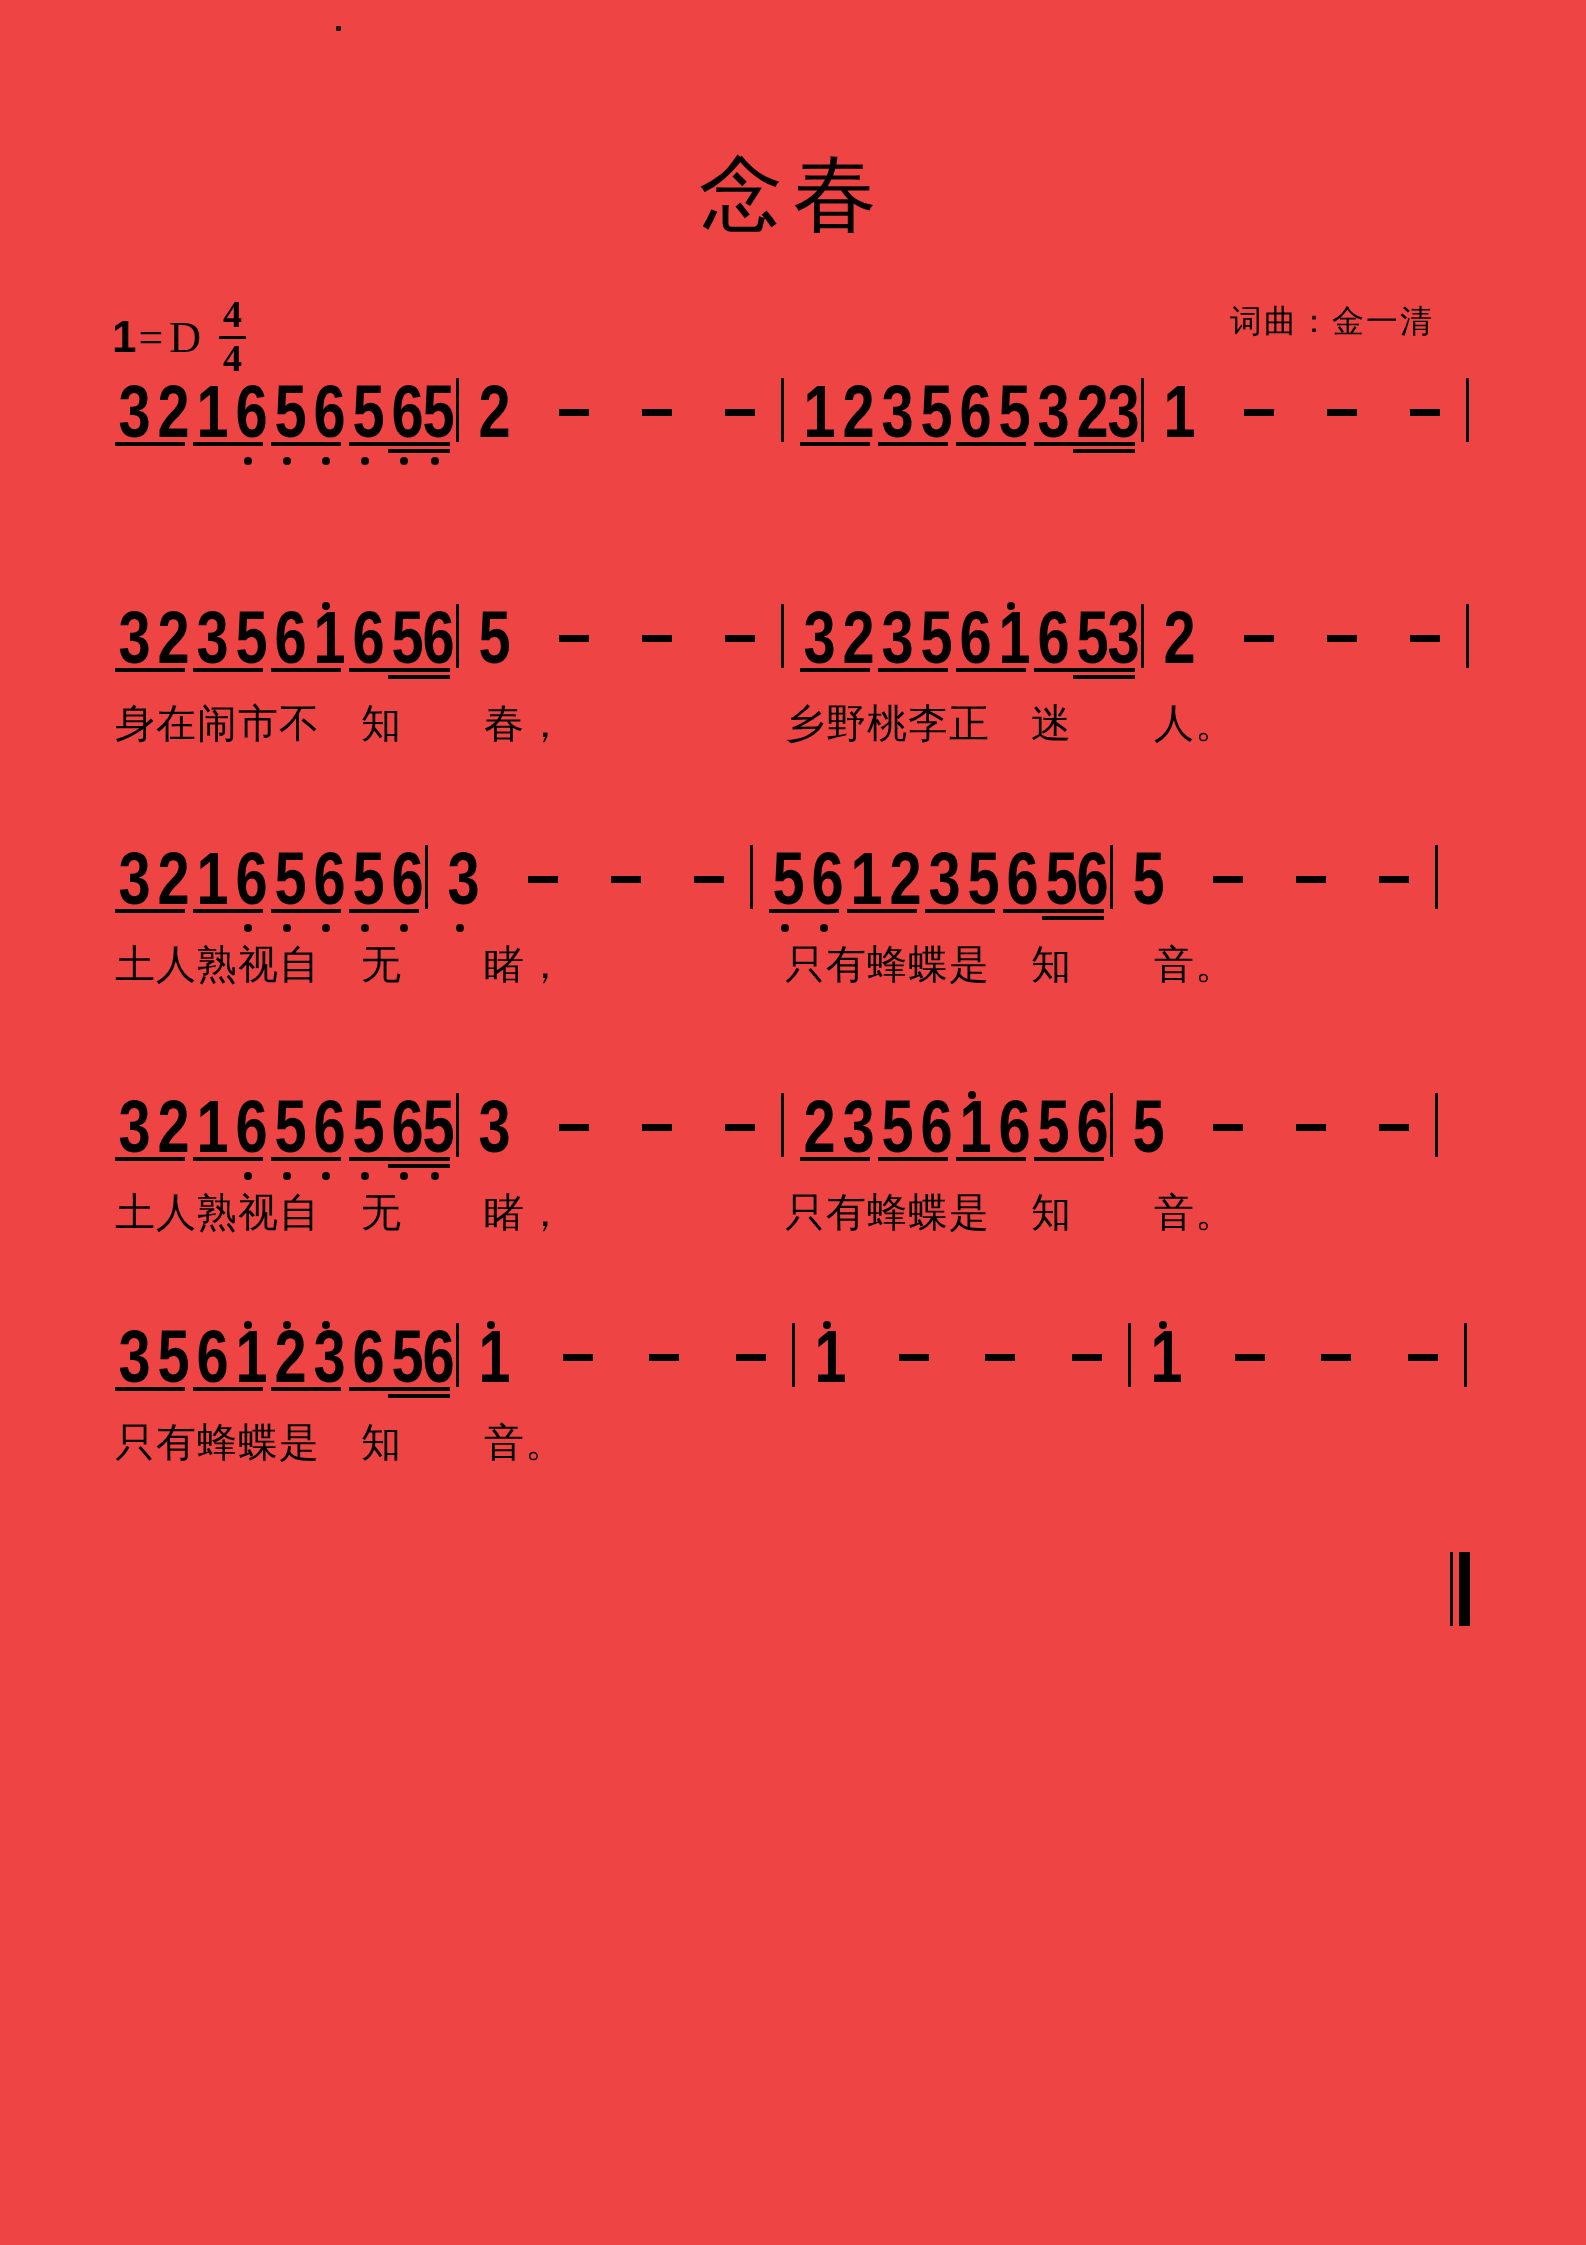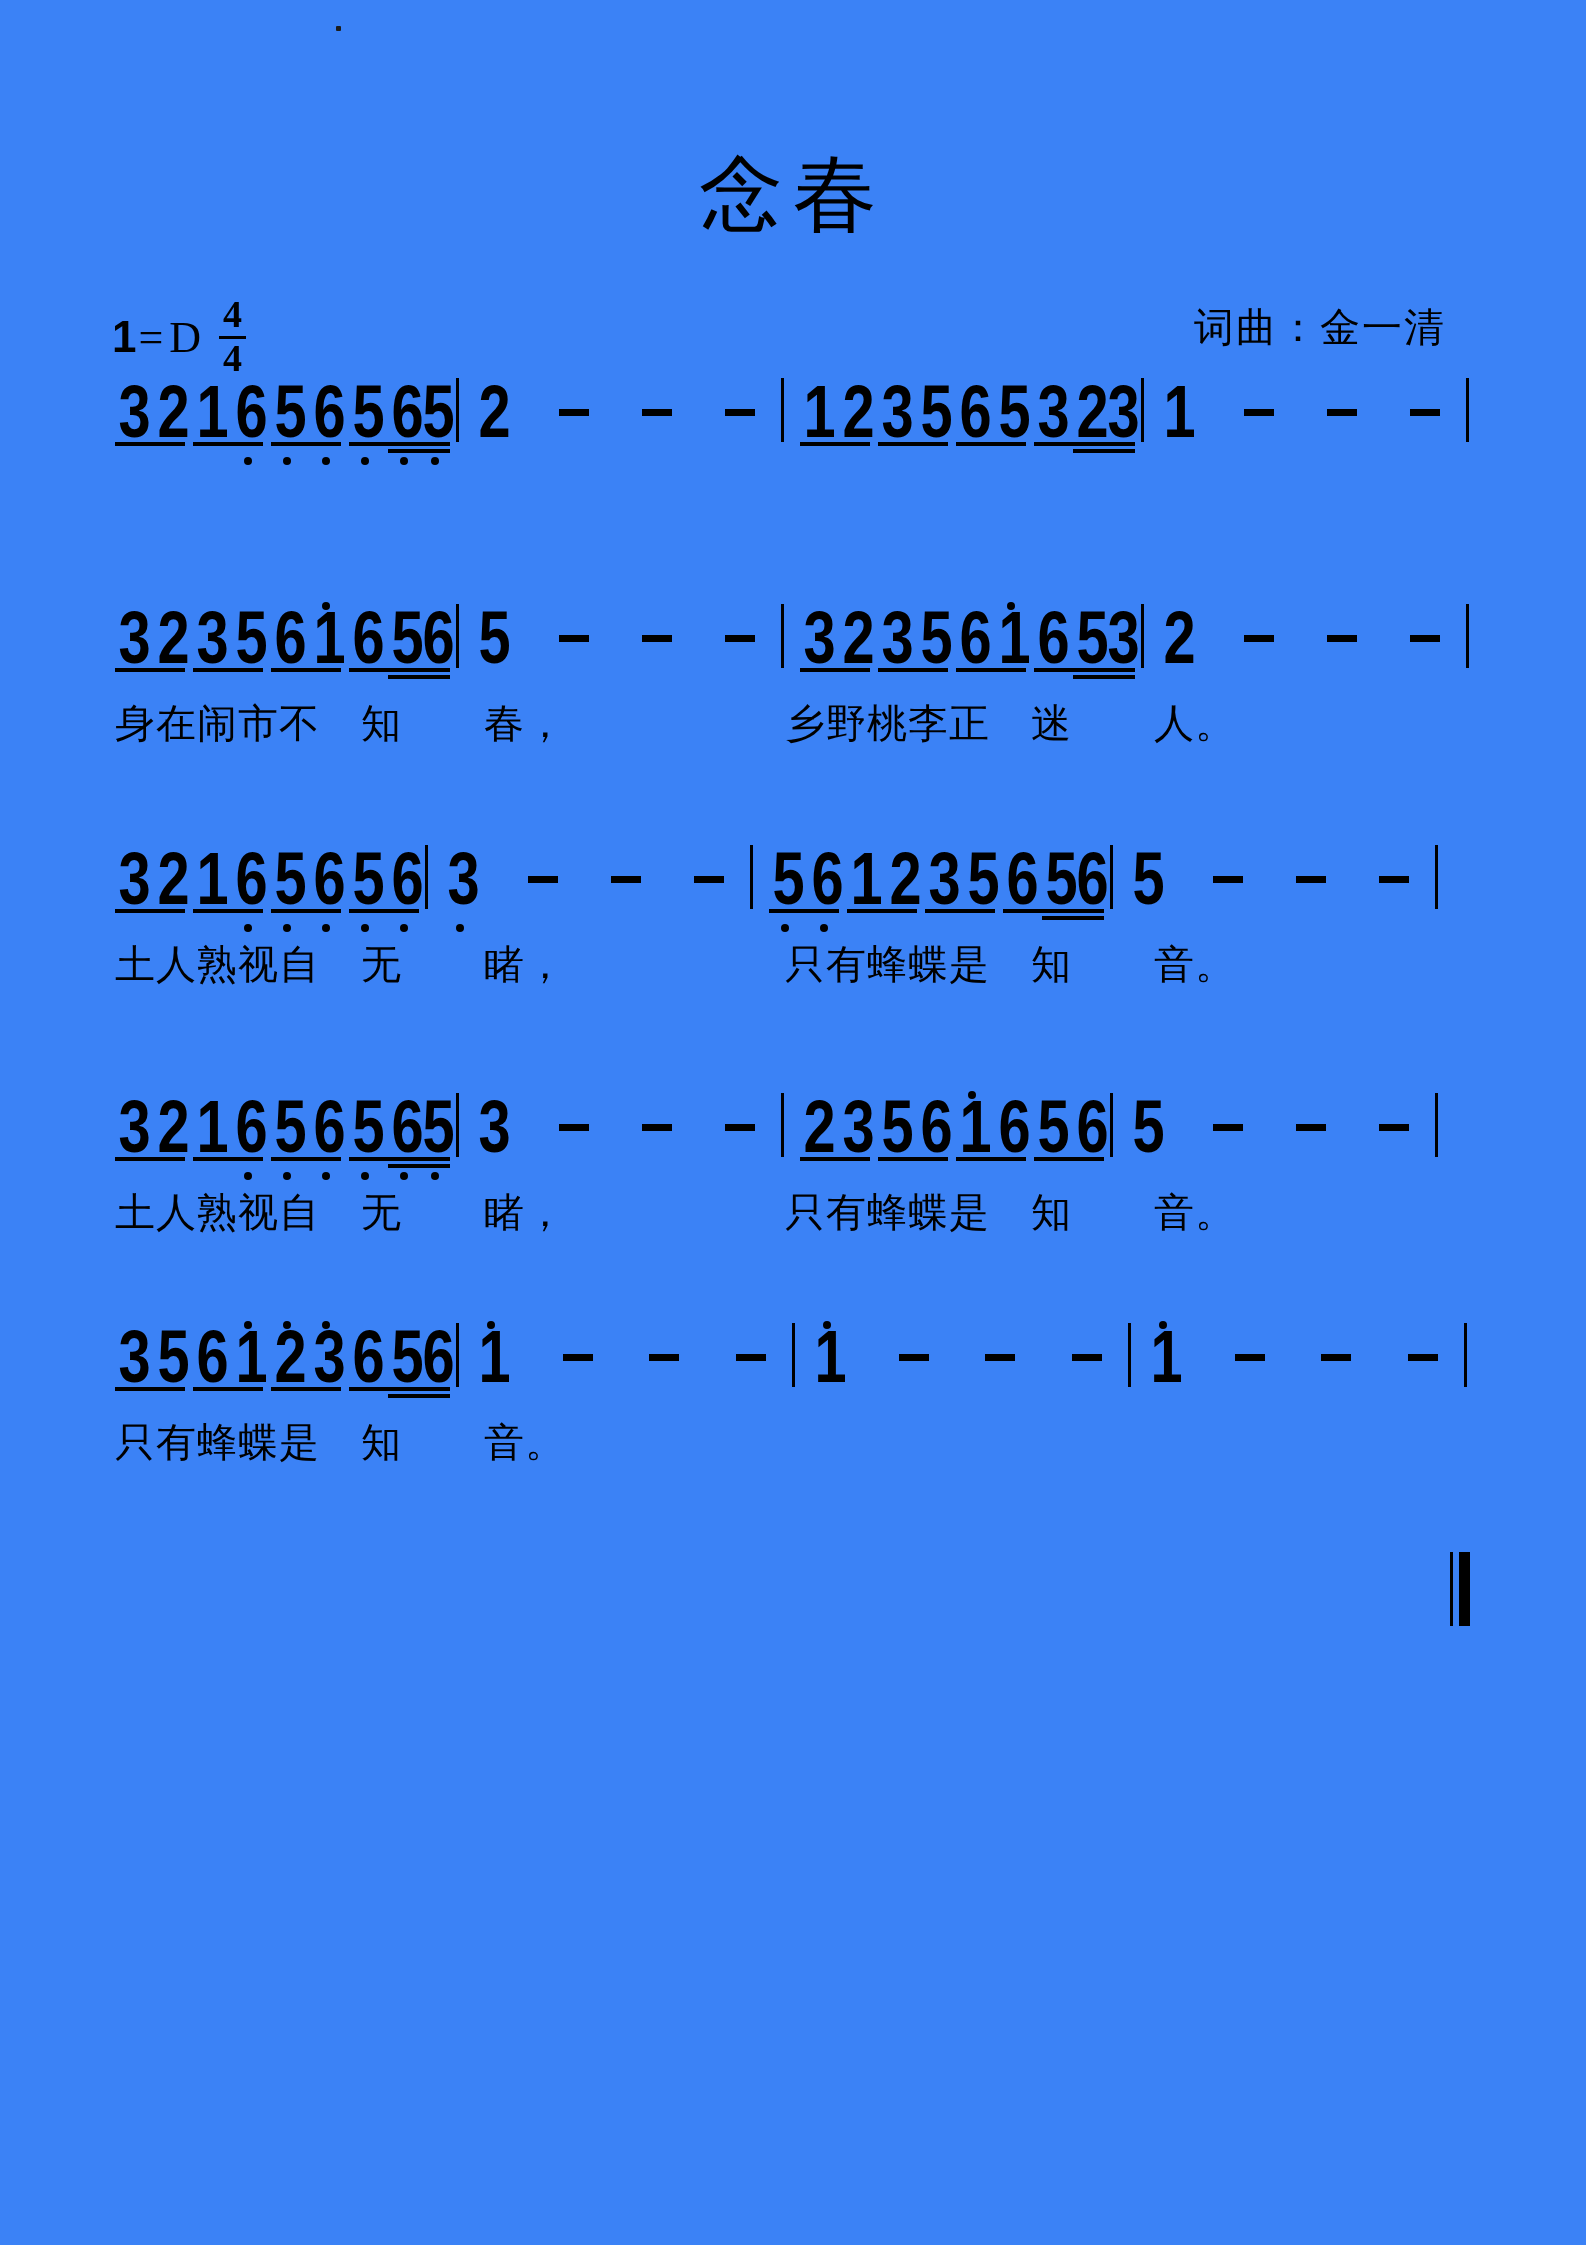--- a/index.html
+++ b/index.html
@@ -1,19 +1,19 @@
 <!DOCTYPE html>
 <html><head>
 <meta charset="utf-8">
 <style>
   html,body{margin:0;padding:0;background:#e8e8e8;}
   #page{
     position:relative;
     width:1586px;height:2245px;
-    background:#3b82f6;
+    background:#ef4444;
     font-family:"Liberation Serif", serif;
     color:#000;
     overflow:hidden;
   }
   
   #stray{position:absolute;left:336px;top:26px;width:5px;height:5px;background:#1c1c1c;border-radius:1px;}
 
   
   #title{
     position:absolute;top:138px;left:0;width:100%;
@@ -23,22 +23,22 @@
     position:absolute;left:112px;top:292px;
     display:flex;align-items:center;height:90px;
   }
   #key-tonic{font-family:"Liberation Sans",sans-serif;font-weight:700;font-size:44px;}
   #key-eq{font-size:44px;margin:0 6px 0 2px;}
   #key-name{font-size:44px;margin-right:18px;}
   #timesig{display:inline-flex;flex-direction:column;align-items:center;font-weight:700;font-size:38px;line-height:1.05;}
   #timesig .num{border-bottom:3px solid #000;padding:0 4px 1px 4px;}
   #timesig .den{padding:0 4px;}
   #credit{
-    position:absolute;right:140px;top:300px;
-    font-size:40px;letter-spacing:2px;
+    position:absolute;right:152px;top:300px;
+    font-size:32px;letter-spacing:2px;
   }
 
   
   .score-line{position:absolute;left:115px;width:1400px;height:200px;}
   .notes-row{display:flex;align-items:flex-start;}
   .measure{display:flex;align-items:flex-start;margin-right:6px;}
   .measure-groups{gap:8px;}
   .measure-hold{width:300px;justify-content:space-between;padding-right:20px;box-sizing:border-box;}
   .line-5 .measure-hold{width:311px;}
   .barline{width:3px;height:64px;background:#000;margin-top:4px;margin-right:16px;flex:none;}

